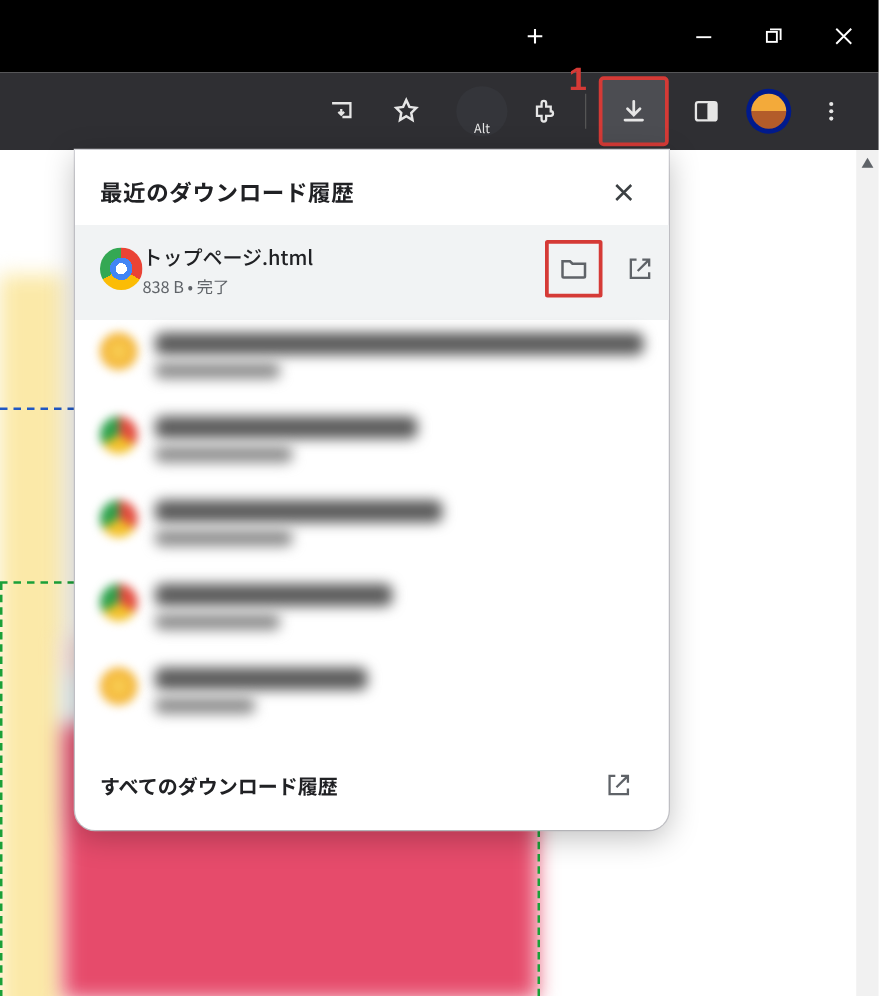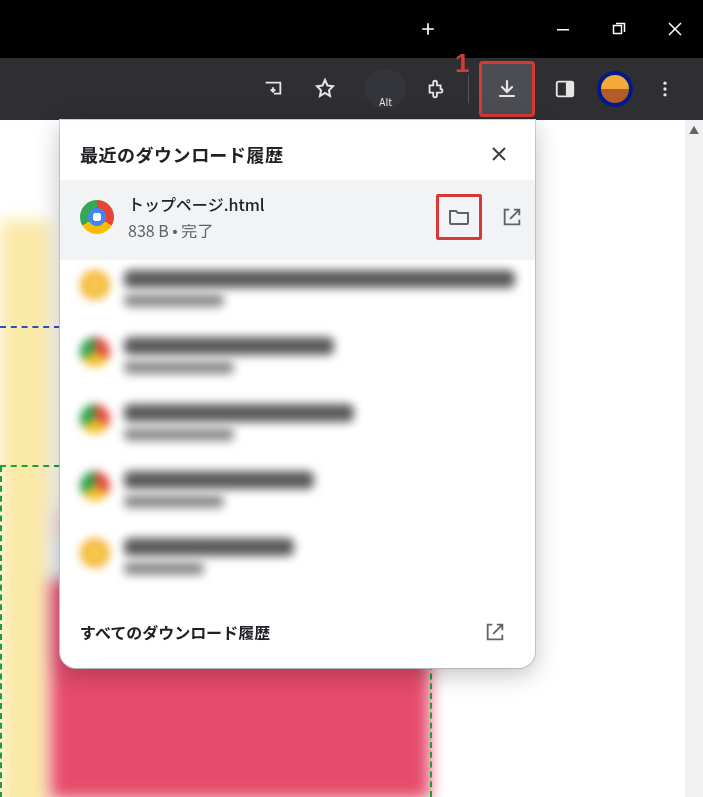--- a/index.html
+++ b/index.html
@@ -40,29 +40,29 @@
   .dash-blue{position:absolute;left:0;top:206px;width:60px;border-top:2px dashed #2058c4}
   .dash-green1{position:absolute;left:0;top:345px;width:60px;border-top:2px dashed #1aa038}
   .dash-green2{position:absolute;left:0;top:346px;width:2px;height:332px;border-left:2px dashed #1aa038}
   .dash-green3{position:absolute;left:430px;top:475px;width:2px;height:202px;border-left:2px dashed #1aa038}
   .scrollbar-track{position:absolute;right:0;top:0;width:18px;height:677px;background:#f1f1f1}
   .scrollbar-arrow{width:18px;height:18px;display:flex;align-items:center;justify-content:center;color:#5f6368;font-size:10px}
   .popup{position:absolute;left:60px;top:0;width:475px;background:var(--popup-bg);border-radius:0 0 16px 16px;box-shadow:0 6px 24px var(--popup-shadow),0 0 0 1px var(--popup-border)}
   .popup-head{display:flex;align-items:center;padding:18px 20px 10px 20px}
   .popup-title{font-size:18px;font-weight:700;color:var(--text-dark);flex:1;letter-spacing:.5px}
   .popup-close{width:32px;height:32px;display:flex;align-items:center;justify-content:center;color:#3c4043;font-size:20px;border-radius:50%}
-  .dl-row{display:flex;align-items:center;padding:12px 3px 18px 20px;gap:14px}
+  .dl-row{display:flex;align-items:center;padding:12px 3px 18px 20px;}
   .dl-row.first{background:var(--hover-row);position:relative}
   .row-icon{width:34px;height:34px;border-radius:50%;flex:none}
   .chrome-icon{background:
     radial-gradient(circle at 50% 50%,#fff 0 4.5px,#4285f4 4.5px 9px,transparent 9px),
     conic-gradient(from 0deg,#ea4335 0 120deg,#fbbc05 120deg 240deg,#34a853 240deg 360deg)}
   .row-text{flex:1;min-width:0}
   .row-name{font-size:16px;color:var(--text-dark);font-weight:500}
-  .row-sub{font-size:16px;color:var(--text-muted);margin-top:2px}
+  .row-sub{font-size:13px;color:var(--text-muted);margin-top:2px}
   .row-actions{display:flex;gap:10px;align-items:center}
   .row-act{width:40px;height:40px;display:flex;align-items:center;justify-content:center;color:#5f6368;border-radius:20px}
   .folder-box{border:3px solid var(--red-box);border-radius:2px}
   .blur-row{display:flex;align-items:flex-start;padding:10px 20px 20px 20px;gap:14px}
   .blur-icon{width:30px;height:30px;border-radius:50%;filter:blur(4px);flex:none}
   .bi-yellow{background:radial-gradient(circle,#f9d35a,#f0a020)}
   .bi-red{background:conic-gradient(#e24b3d 0 120deg,#f3c12a 120deg 240deg,#2da14c 240deg 360deg)}
   .blur-lines{flex:1;min-width:0}
   .blur-line1{height:18px;border-radius:6px;background:#5a5a5a;filter:blur(5px);margin-bottom:6px}
   .blur-line2{height:13px;border-radius:5px;background:#8a8a8a;filter:blur(5px)}

